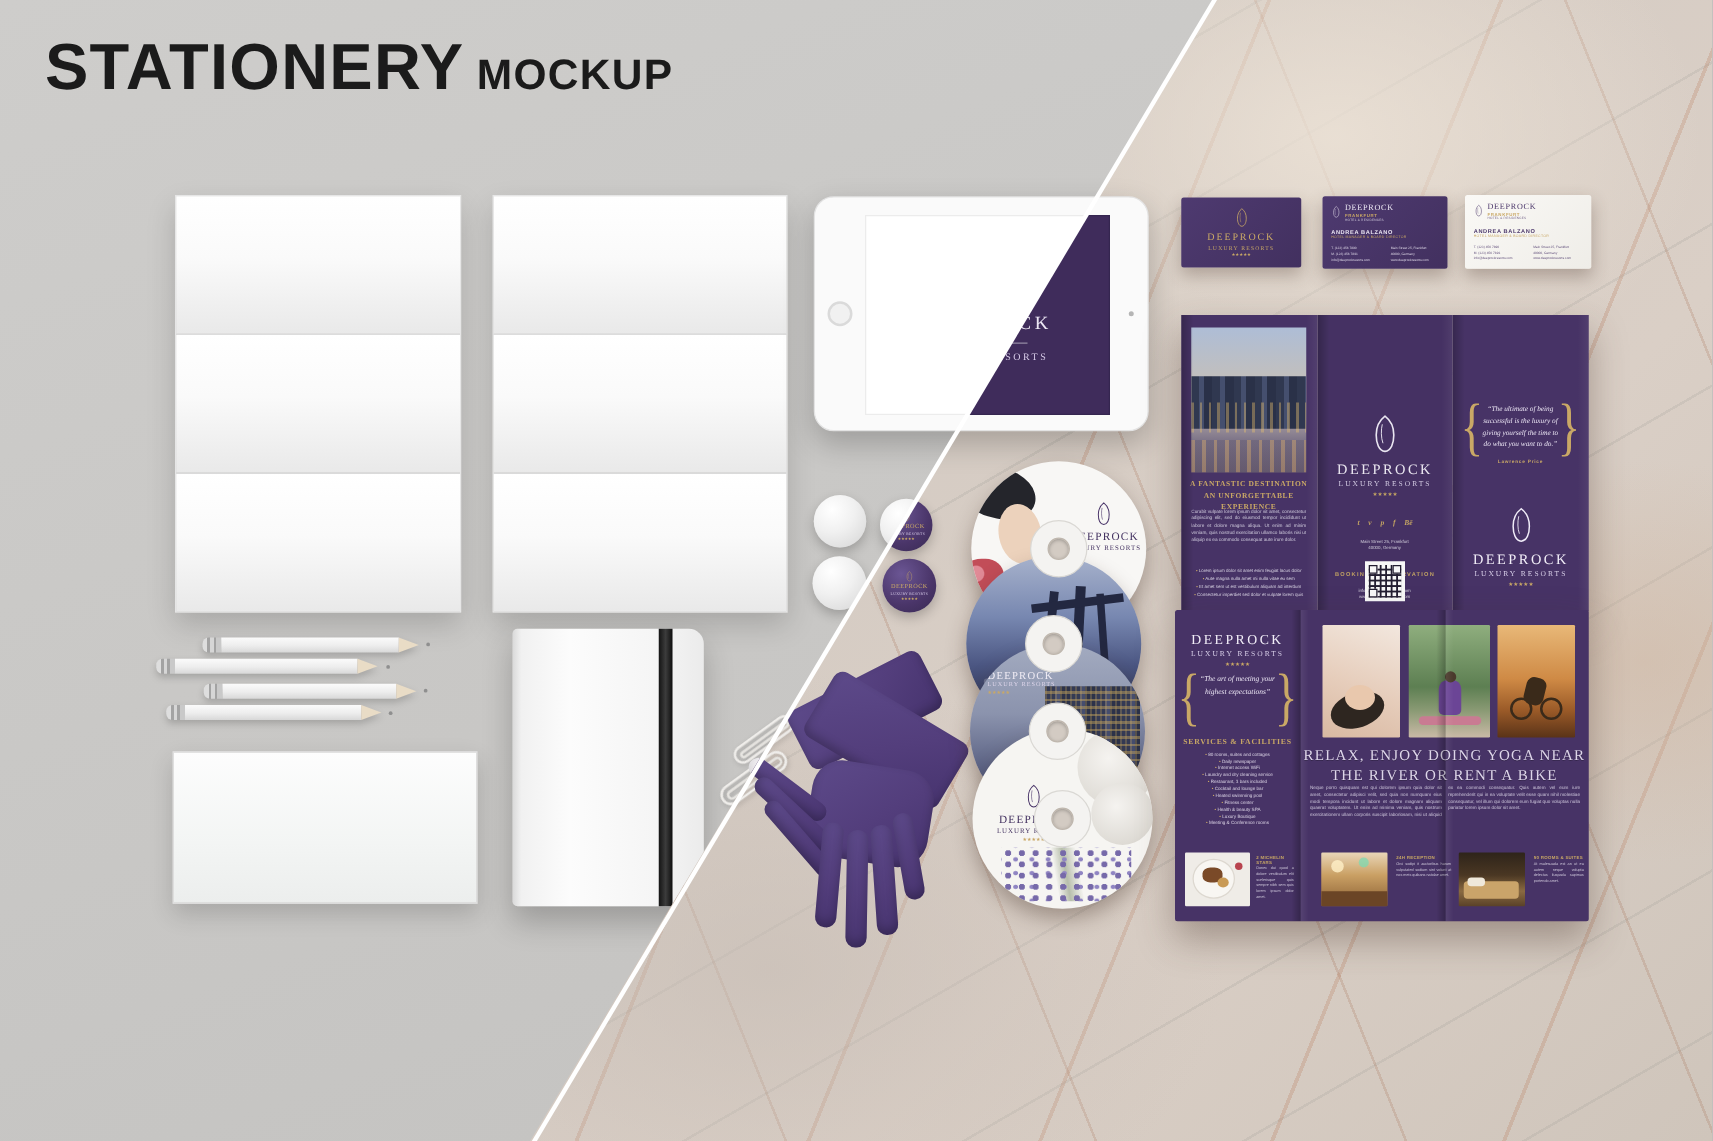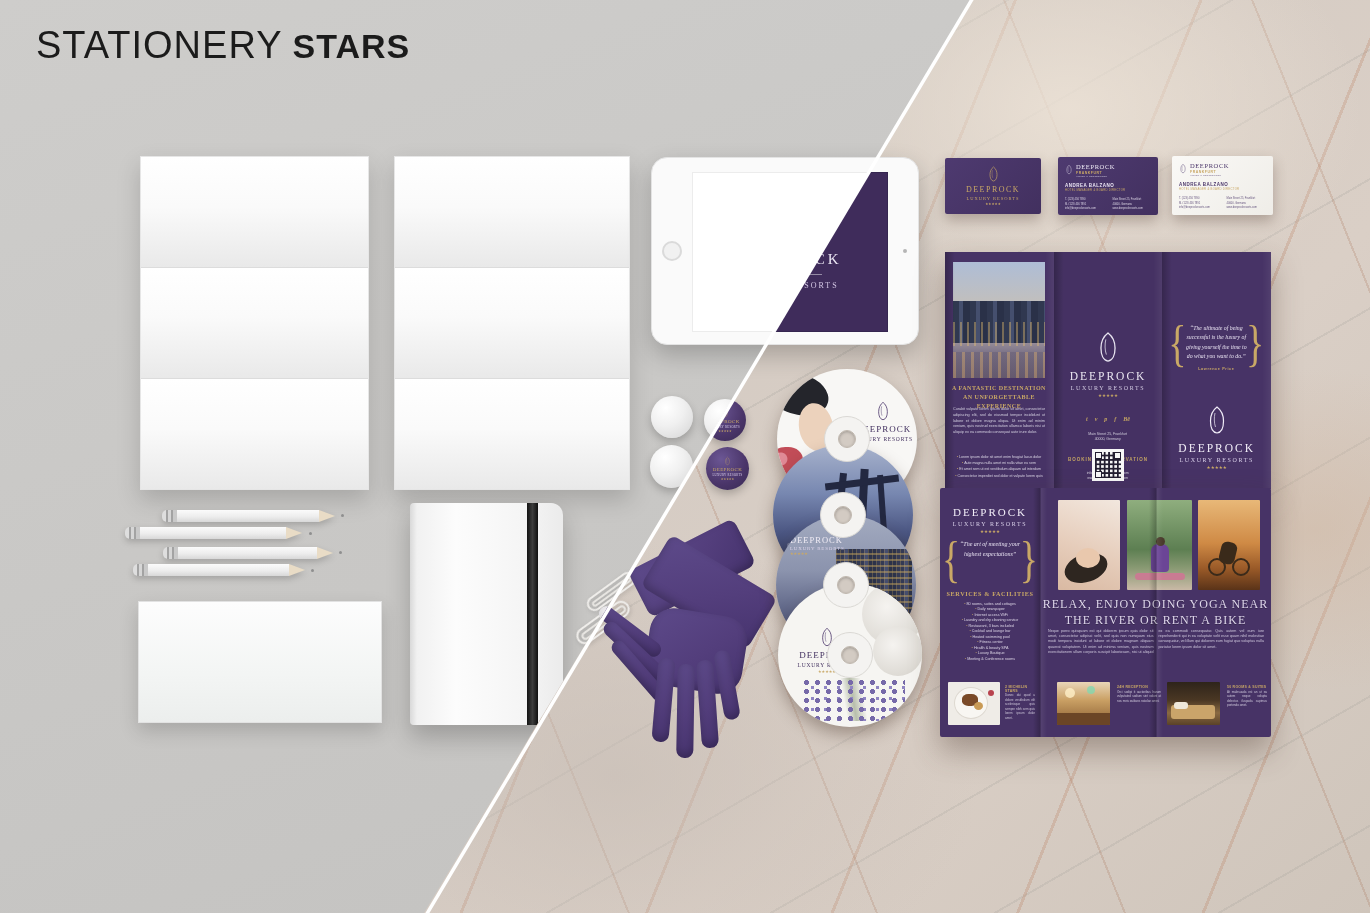--- a/index.html
+++ b/index.html
@@ -2,21 +2,21 @@
 <html style="--bg_gray: #cac9c7; --marble_base: #d8d0c9; --brand_purple: #473366; --deep_purple: #3f2c5b; --gold: #c9a866; --glove_purple: #533e7c; --ps_cyan: #31c5f0; --ps_navy: #0c1a2b;"><head>
 <meta charset="utf-8">
 <style>
   html,body{margin:0;padding:0;background:#b9b8b6;font-family:"Liberation Sans",sans-serif;}
   .canvas{position:relative;width:1370px;height:913px;overflow:hidden;background:#cac9c7;}
   .canvas *{box-sizing:border-box;}
   .layer{position:absolute;inset:0;}
   
   .before{background:linear-gradient(160deg,#cecdcb 0%,#c7c6c4 60%,#c2c1bf 100%);z-index:1;}
   .title{position:absolute;left:36px;top:24px;white-space:nowrap;color:#1b1b1b;}
-  .title .t1{font-size:38px;font-weight:400;letter-spacing:1px;text-align:right;}
+  .title .t1{font-size:52px;font-weight:700;letter-spacing:1px;text-align:right;}
   .title .t2{font-size:34px;font-weight:900;letter-spacing:1px;margin-left:10px;}
   .ps{position:absolute;left:37px;top:98px;width:78px;height:78px;border:4px solid var(--ps_cyan);
       background:linear-gradient(145deg,#101f33 0%,var(--ps_navy) 100%);border-radius:7px;
       display:flex;align-items:center;justify-content:center;}
   .ps span{color:var(--ps_cyan);font-size:35px;font-weight:bold;}
   .sheet{position:absolute;top:156px;height:334px;display:flex;flex-direction:column;
          box-shadow:0 10px 22px rgba(0,0,0,.17);border:1px solid #e6e6e6;}
   .sheet .fold{flex:1;background:linear-gradient(180deg,#ffffff 0%,#fafafa 45%,#e9e9e9 100%);}
   .sheet .fold + .fold{border-top:1px solid #dcdcdc;}
   .sheet1{left:140px;width:229px;} .sheet2{left:394px;width:236px;}
@@ -250,21 +250,21 @@
   .ph-bed .pillow{position:absolute;left:7px;bottom:16px;width:14px;height:7px;border-radius:3px;background:#efe8da;}
   .capw3{left:187px;top:197px;width:40px;}
 </style>
 </head>
 <body>
 
 <div class="canvas">
 
   <div class="layer before">
     <div class="title">
-      <span class="t1">STATIONERY</span><span class="t2">STARS</span>
+      <span class="t1">STATIONERY</span><span class="t2">MOCKUP</span>
     </div>
 
     <div class="sheet sheet1">
       <div class="fold"></div>
       <div class="fold"></div>
       <div class="fold"></div>
     </div>
     <div class="sheet sheet2">
       <div class="fold"></div>
       <div class="fold"></div>

